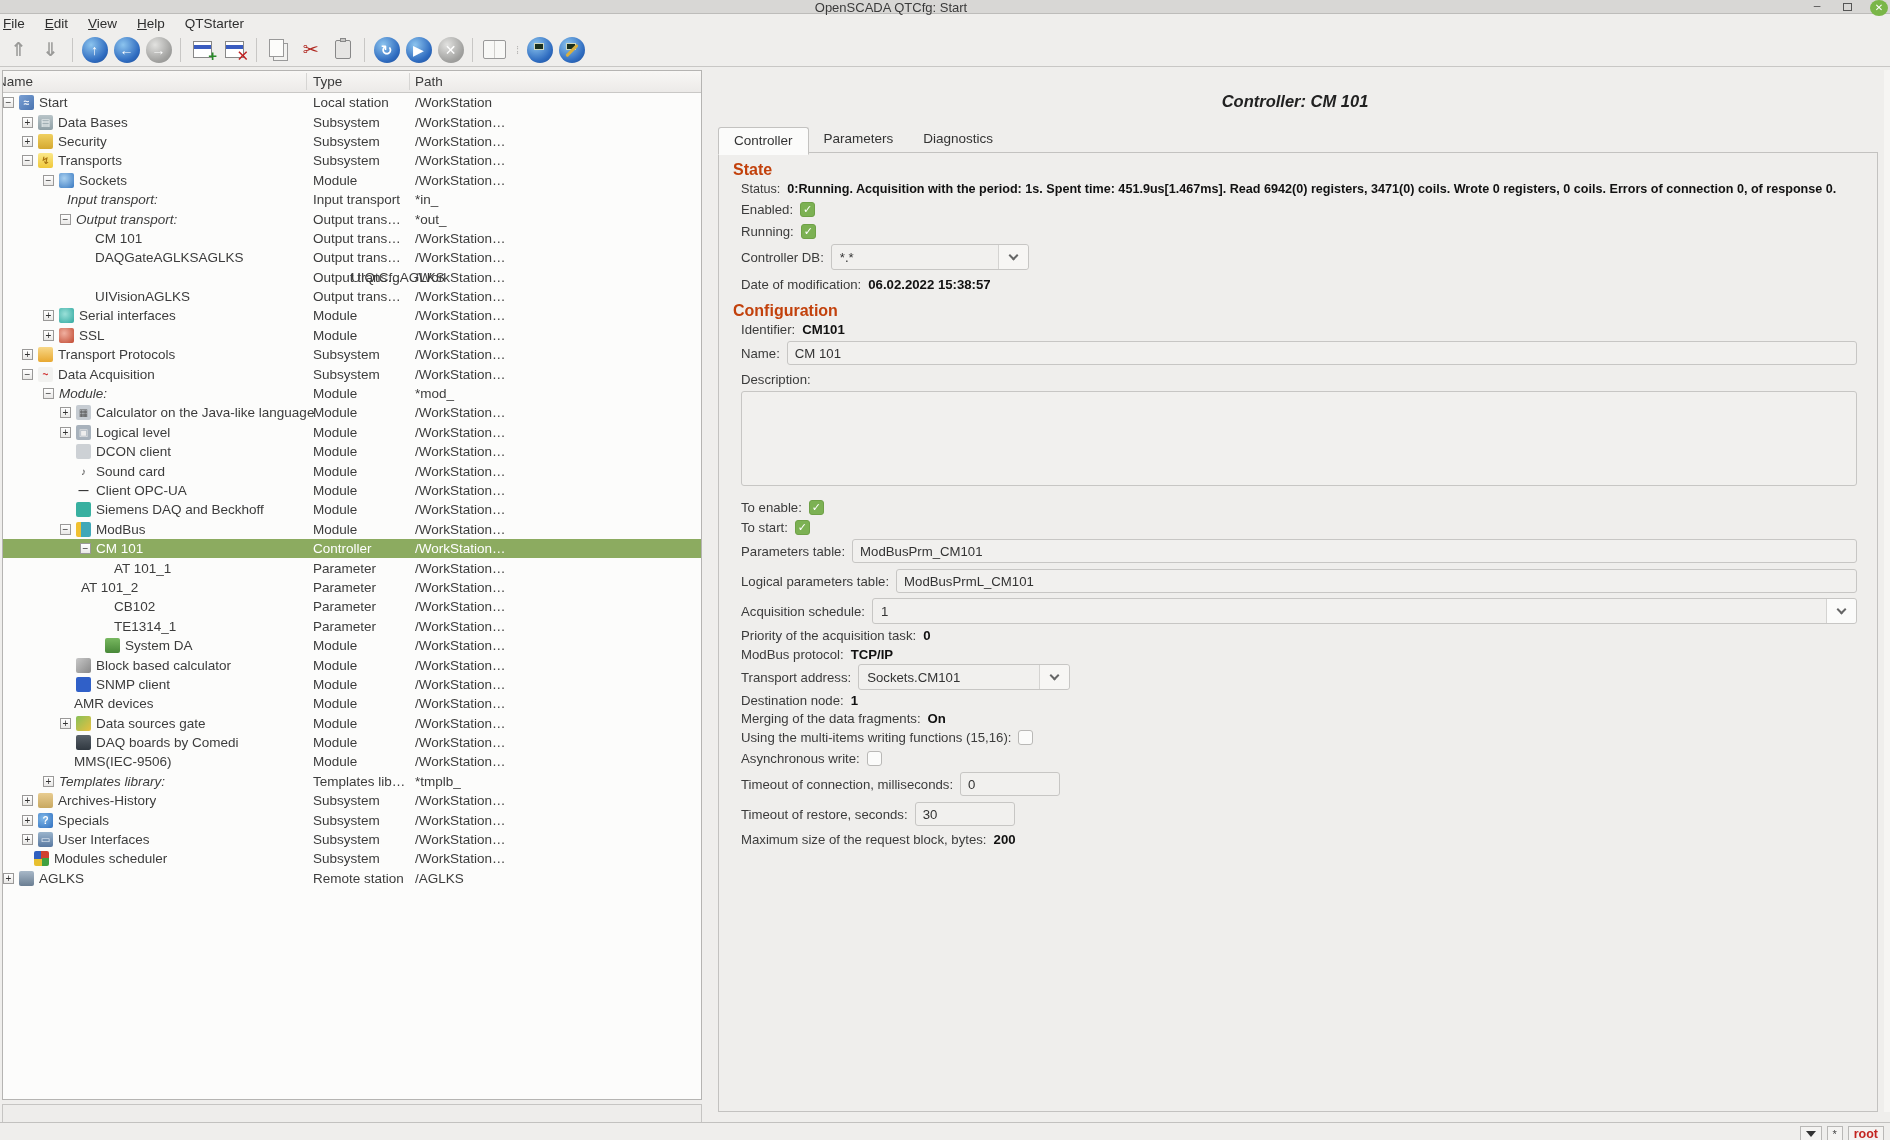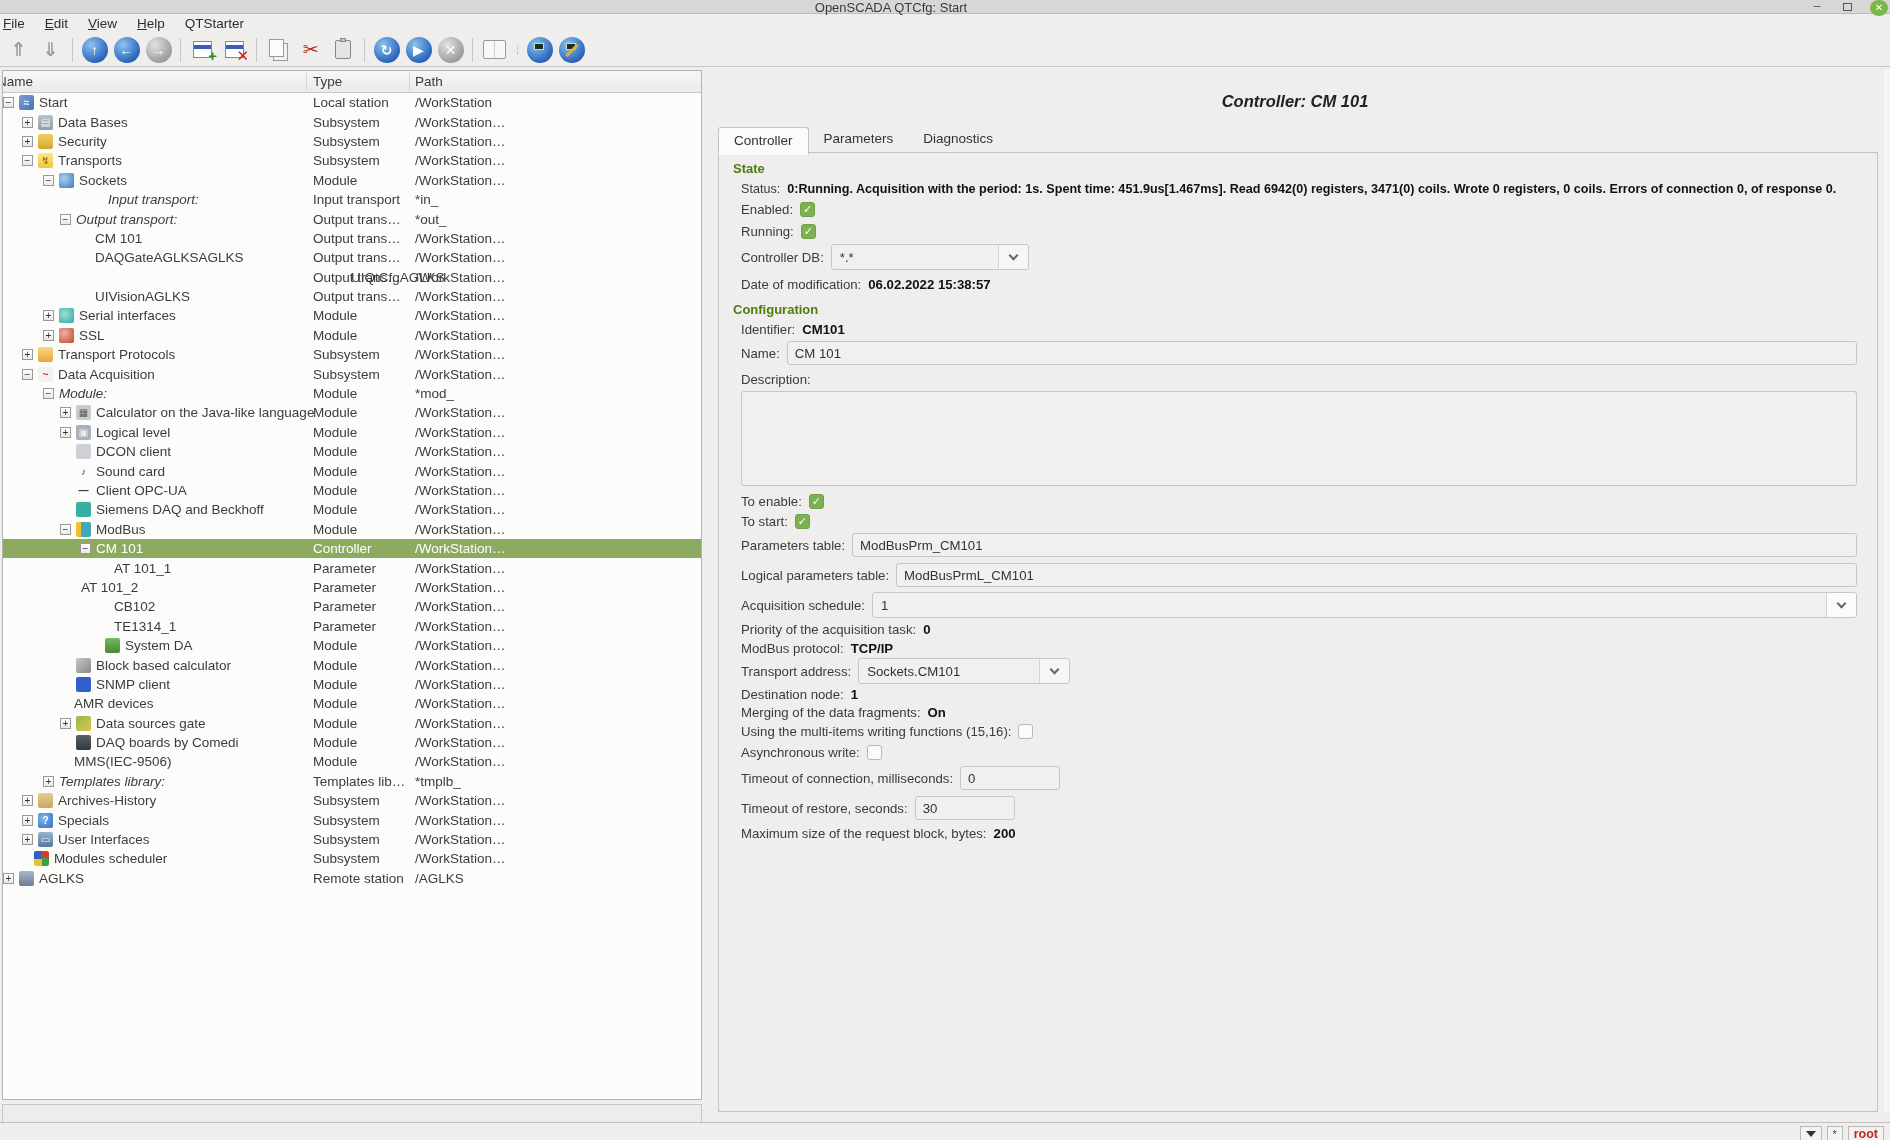--- a/index.html
+++ b/index.html
@@ -60,21 +60,21 @@
   #right-edge-strip { position:absolute; left:1884px; top:70px; width:6px; height:1042px; background:#f6f5f3; }
 
   
   #right-panel { position:absolute; left:712px; top:70px; width:1166px; height:1042px; }
   #panel-title { position:absolute; left:0; right:0; top:22px; text-align:center; font-size:16.5px; font-weight:bold; font-style:italic; color:#222; }
   #tabs { position:absolute; left:6px; top:56px; display:flex; z-index:2; }
   .tab { padding:5px 15px 6px; font-size:13.5px; color:#333; }
   .tab.active { background:#fbfbfa; border:1px solid #c3c2c0; border-bottom:1px solid #fbfbfa; border-radius:3px 3px 0 0; position:relative; top:1px; }
   #content { position:absolute; left:6px; top:82px; right:0; bottom:0; border:1px solid #c3c2c0; background:#efeeec; padding:8px 10px 0 14px; overflow:hidden; }
 
-  .sect { font-size:13px; font-weight:bold; color:#4d7c0f; height:18px; }
+  .sect { font-size:16px; font-weight:bold; color:#c2410c; height:18px; }
   .frow { display:flex; align-items:center; gap:7px; padding-left:8px; font-size:13.2px; }
   .frow .flabel { flex:none; color:#3b3b3b; }
   .frow .fval { font-weight:bold; color:#111; }
   .frow.r-status { height:20px; white-space:nowrap; overflow:hidden; font-size:12.6px; }
   .frow.r-status .fval { font-size:12.6px; }
 
   .cb { flex:none; width:15px; height:15px; border-radius:3px; display:flex; align-items:center; justify-content:center; }
   .cb.on { background:#7cb153; border:1px solid #6fa147; color:#fff; font-size:11px; }
   .cb.off { background:#fbfbfa; border:1px solid #b9b8b6; }
 
@@ -216,21 +216,21 @@
         <span class="cell-type">Subsystem</span>
         <span class="cell-path">/WorkStation…</span>
       </div>
       <div class="tree-row" style="padding-left: 40px;">
         <span class="exp">−</span>
         <span class="ticon" style="background: radial-gradient(circle at 35% 35%, rgb(168, 208, 240), rgb(56, 120, 192)); color: rgb(255, 255, 255);"></span>
         <span class="lbl">Sockets</span>
         <span class="cell-type">Module</span>
         <span class="cell-path">/WorkStation…</span>
       </div>
-      <div class="tree-row" style="padding-left: 105px;">
+      <div class="tree-row" style="padding-left: 64px;">
         <span class="lbl it">Input transport:</span>
         <span class="cell-type">Input transport</span>
         <span class="cell-path">*in_</span>
       </div>
       <div class="tree-row" style="padding-left: 57px;">
         <span class="exp">−</span>
         <span class="lbl it">Output transport:</span>
         <span class="cell-type">Output trans…</span>
         <span class="cell-path">*out_</span>
       </div>
@@ -498,21 +498,21 @@
       <input class="tinput grow" value="CM 101" style="">
     </div>
 
     <div class="frow" style="height:22px">
       <span class="flabel">Description:</span>
     </div>
     <div class="frow" style="height:97px; padding-left:8px">
       <textarea class="tdesc" style=""></textarea>
     </div>
 
-    <div class="frow" style="height:20px; margin-top:4px">
+    <div class="frow" style="height:20px; margin-top:10px">
       <span class="flabel">To enable:</span>
       <span class="cb on">✓</span>
     </div>
 
     <div class="frow" style="height:20px">
       <span class="flabel">To start:</span>
       <span class="cb on">✓</span>
     </div>
 
     <div class="frow" style="height:28px">

